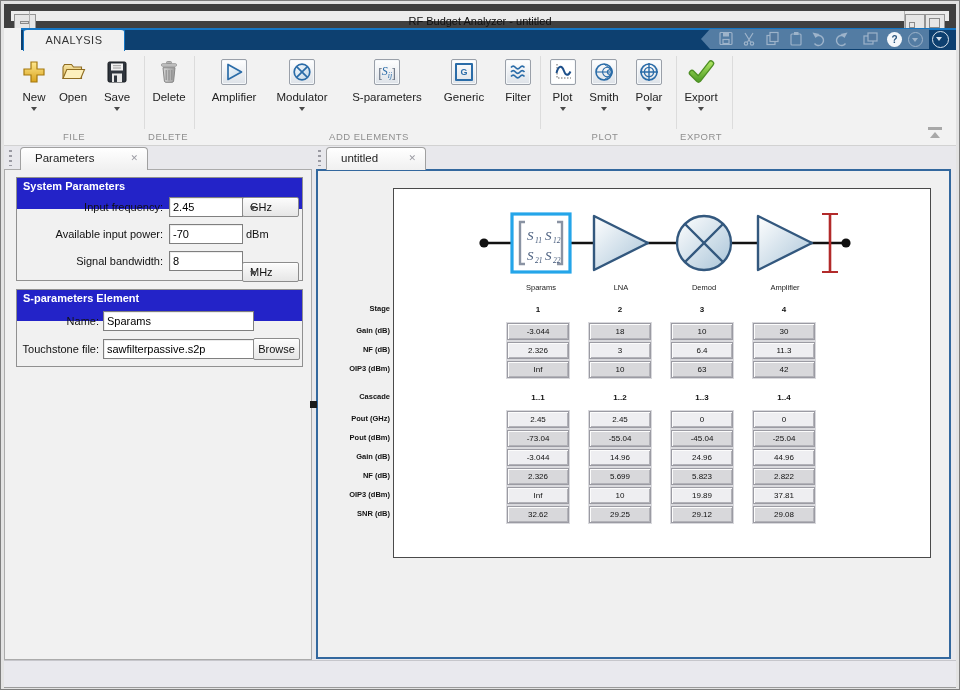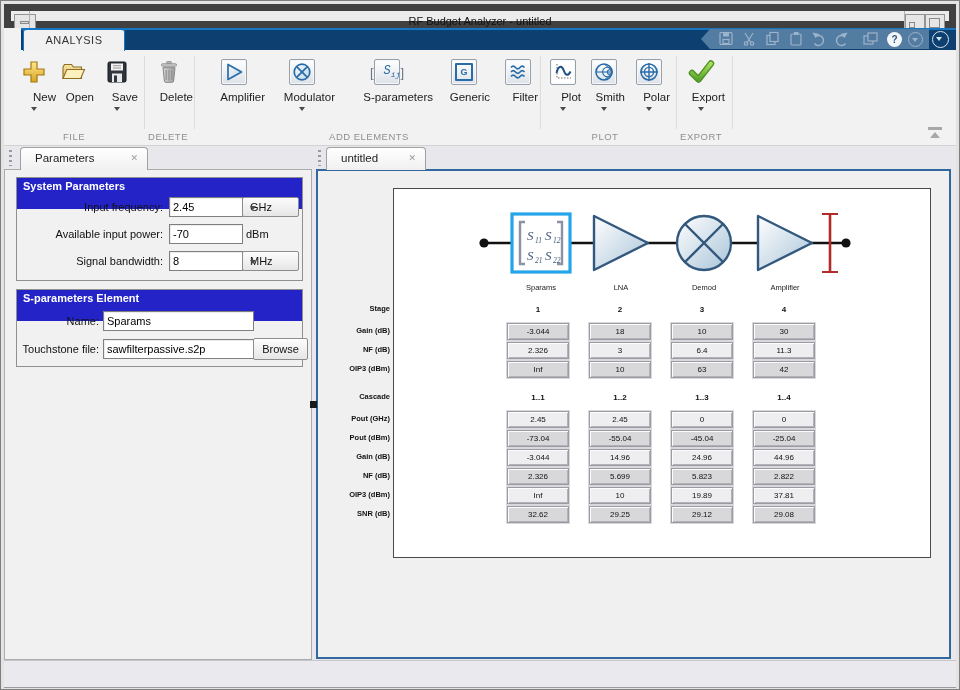--- a/index.html
+++ b/index.html
@@ -22,27 +22,27 @@
   .qab{position:absolute;right:27px;top:1px;height:20px;width:228px;background:#537ca3;-webkit-clip-path:polygon(9px 0,100% 0,100% 100%,9px 100%,0 50%);clip-path:polygon(9px 0,100% 0,100% 100%,9px 100%,0 50%);display:flex;align-items:center;justify-content:flex-end;gap:6px;padding-right:6px;box-sizing:border-box;}
   .qab-help{width:15px;height:15px;border-radius:50%;background:#f4f7fa;color:#2c567e;font-weight:bold;font-size:10px;text-align:center;line-height:15px;}
   .qab-dd{width:13px;height:13px;border-radius:50%;border:1px solid #9db3ca;position:relative;}
   .qab-dd i{position:absolute;left:3px;top:5px;width:0;height:0;border-left:3px solid transparent;border-right:3px solid transparent;border-top:4px solid #9db3ca;}
   .qab-overflow{position:absolute;right:7px;top:3px;width:15px;height:15px;border-radius:50%;border:1px solid #d7e2ec;}
   .qab-overflow i{position:absolute;left:3px;top:5px;width:0;height:0;border-left:3.5px solid transparent;border-right:3.5px solid transparent;border-top:4.5px solid #d7e2ec;}
   
   .toolstrip{position:absolute;left:3px;right:3px;top:49px;height:96px;background:#f2f2f2;border-bottom:1px solid #d2d2d2;box-sizing:border-box;}
   .ts-btn{position:absolute;top:6px;text-align:center;cursor:default;}
   .ts-icon{height:32px;display:flex;align-items:center;justify-content:center;}
-  .ts-label{font-size:11.5px;color:#222;margin-top:3px;white-space:nowrap;text-align:right;}
+  .ts-label{font-size:11.5px;color:#222;margin-top:3px;white-space:nowrap;}
   .dd{width:0;height:0;border-left:3.5px solid transparent;border-right:3.5px solid transparent;border-top:4px solid #4a4a4a;margin:4px auto 0;}
   .ts-sep{position:absolute;top:6px;bottom:16px;width:1px;background:#dcdcdc;}
   .ts-group-label{position:absolute;bottom:3px;font-size:9.5px;color:#8f8f8f;letter-spacing:.5px;text-align:center;white-space:nowrap;}
   .tile{width:26px;height:26px;background:linear-gradient(#ffffff,#dde2e8);border:1px solid #9aa0a9;border-radius:2px;box-shadow:inset 0 0 0 1px #f5f8fa;display:flex;align-items:center;justify-content:center;box-sizing:border-box;}
   .tile.white{background:#fff;}
-  .sij-s{font-family:Liberation Mono, monospace;font-style:italic;color:#2a6ca8;font-size:12px;padding-left:10px;}
+  .sij-s{font-family:Liberation Serif, serif;font-style:italic;color:#2a6ca8;font-size:12px;}
   .sij-s sub{font-size:8px;}
   .sij-br{color:#6b7685;font-size:13px;}
   .gen-box{width:14px;height:14px;border:2px solid #2a6ca8;border-radius:1px;color:#2a6ca8;font-weight:bold;font-size:9px;text-align:center;line-height:14px;box-sizing:content-box;}
   .collapse-arrow{position:absolute;right:13px;bottom:7px;width:16px;text-align:center;}
   .collapse-arrow .bar{display:block;width:14px;height:3px;background:#a8a8a8;margin:0 auto 2px;}
   .collapse-arrow .tri{display:block;width:0;height:0;margin:0 auto;border-left:5px solid transparent;border-right:5px solid transparent;border-bottom:6px solid #a8a8a8;}
   
   .main{position:absolute;left:3px;right:3px;top:145px;height:514px;background:#e8e8ec;}
   .grip{position:absolute;width:3px;background-image:repeating-linear-gradient(to bottom,#9a9aa2 0 2px,transparent 2px 5px);}
   
@@ -372,33 +372,33 @@
         <input class="tf" style="left: 164px; width: 66px; top: 27px;" value="2.45">
         <div class="unit-dd" style="left:237px;top:27px;">
           <span>GHz</span>
             <span class="dd"></span>
         </div>
         <div class="p-label" style="left:8px;width:150px;top:58px;">Available input power:</div>
         <input class="tf" style="left: 164px; width: 66px; top: 54px;" value="-70">
         <div class="unit-static" style="left:241px;top:58px;">dBm</div>
         <div class="p-label" style="left:8px;width:150px;top:85px;">Signal bandwidth:</div>
         <input class="tf" style="left: 164px; width: 66px; top: 81px;" value="8">
-        <div class="unit-dd" style="left:237px;top:81px;">
+        <div class="unit-dd" style="left:237px;top:92px;">
           <span>MHz</span>
             <span class="dd"></span>
         </div>
 
         <div class="grp" style="top:119px;height:78px;">
           <div class="grp-head">S-parameters Element</div>
         </div>
         <div class="p-label" style="left:8px;width:86px;top:145px;">Name:</div>
         <input class="tf" style="left: 98px; width: 143px; top: 141px;" value="Sparams">
         <div class="p-label" style="left:8px;width:86px;top:173px;">Touchstone file:</div>
         <input class="tf" style="left: 98px; width: 143px; top: 169px;" value="sawfilterpassive.s2p">
-        <div class="btn" style="left:248px;top:168px;width:55px;height:22px;line-height:20px;">Browse</div>
+        <div class="btn" style="left:248px;top:168px;width:47px;height:22px;line-height:20px;">Browse</div>
       </div>
     </div>
 
     <div class="doc-panel">
       <div class="grip" style="left:2px;top:4px;height:16px;"></div>
       <div class="doc-tab">
         <span class="lbl">untitled</span>
         <span class="x">✕</span>
       </div>
       <div class="doc-body">

